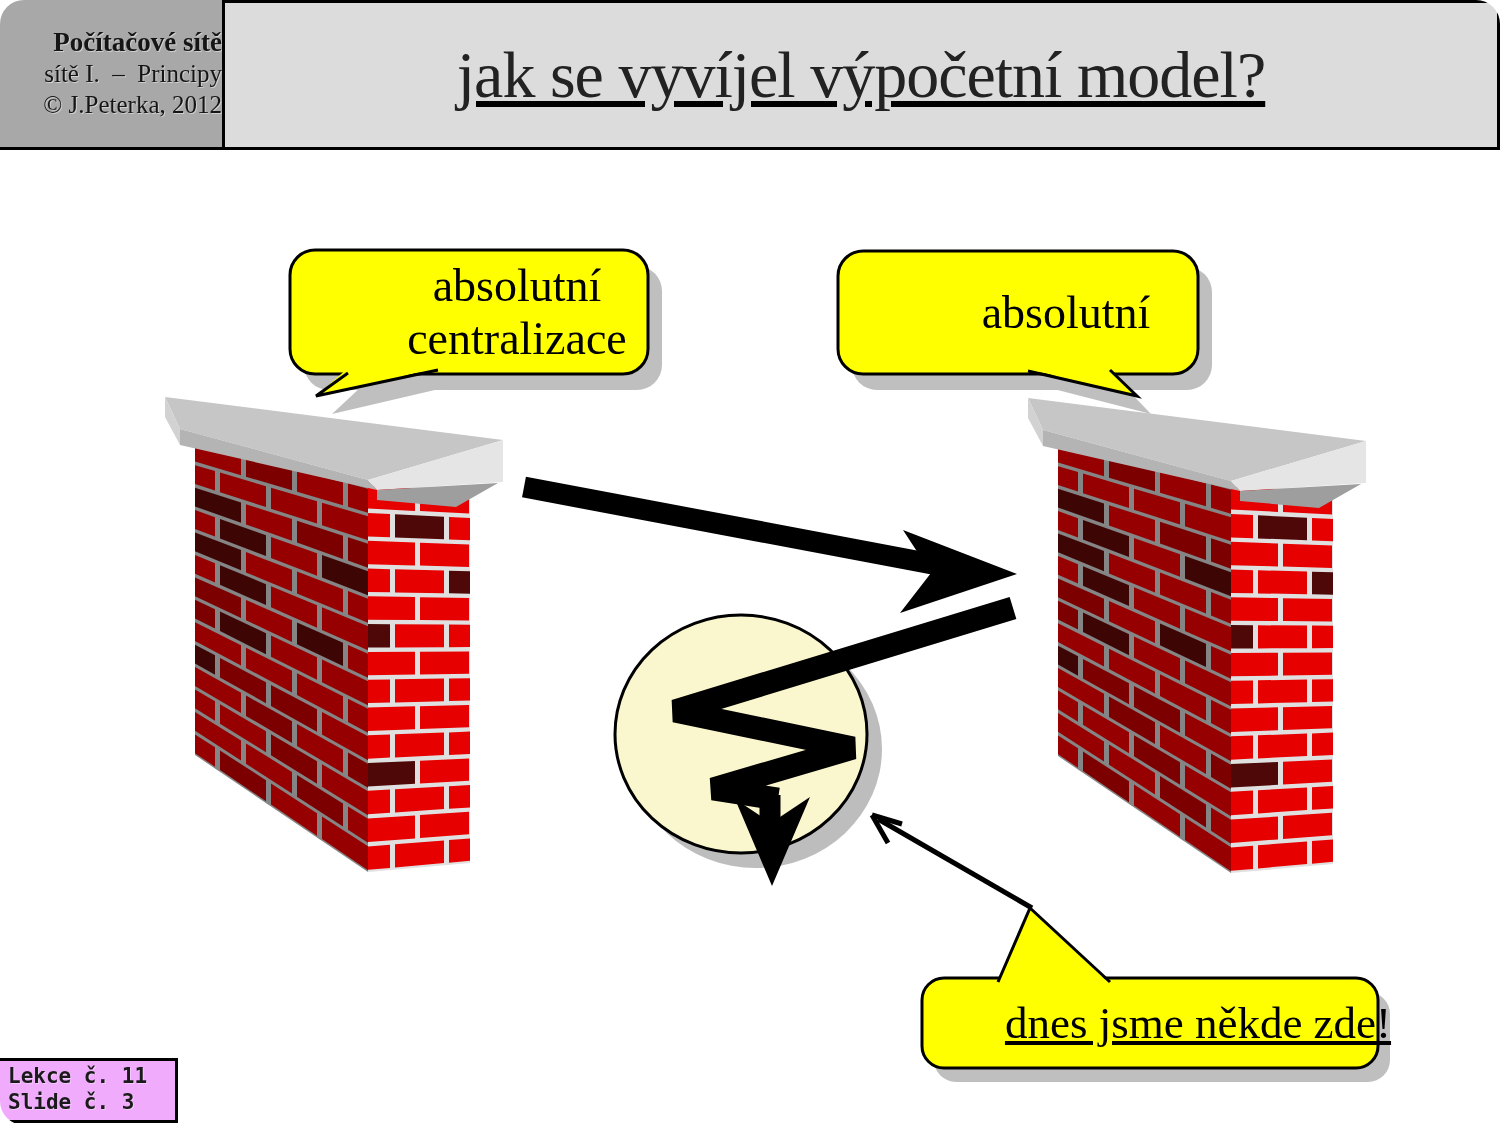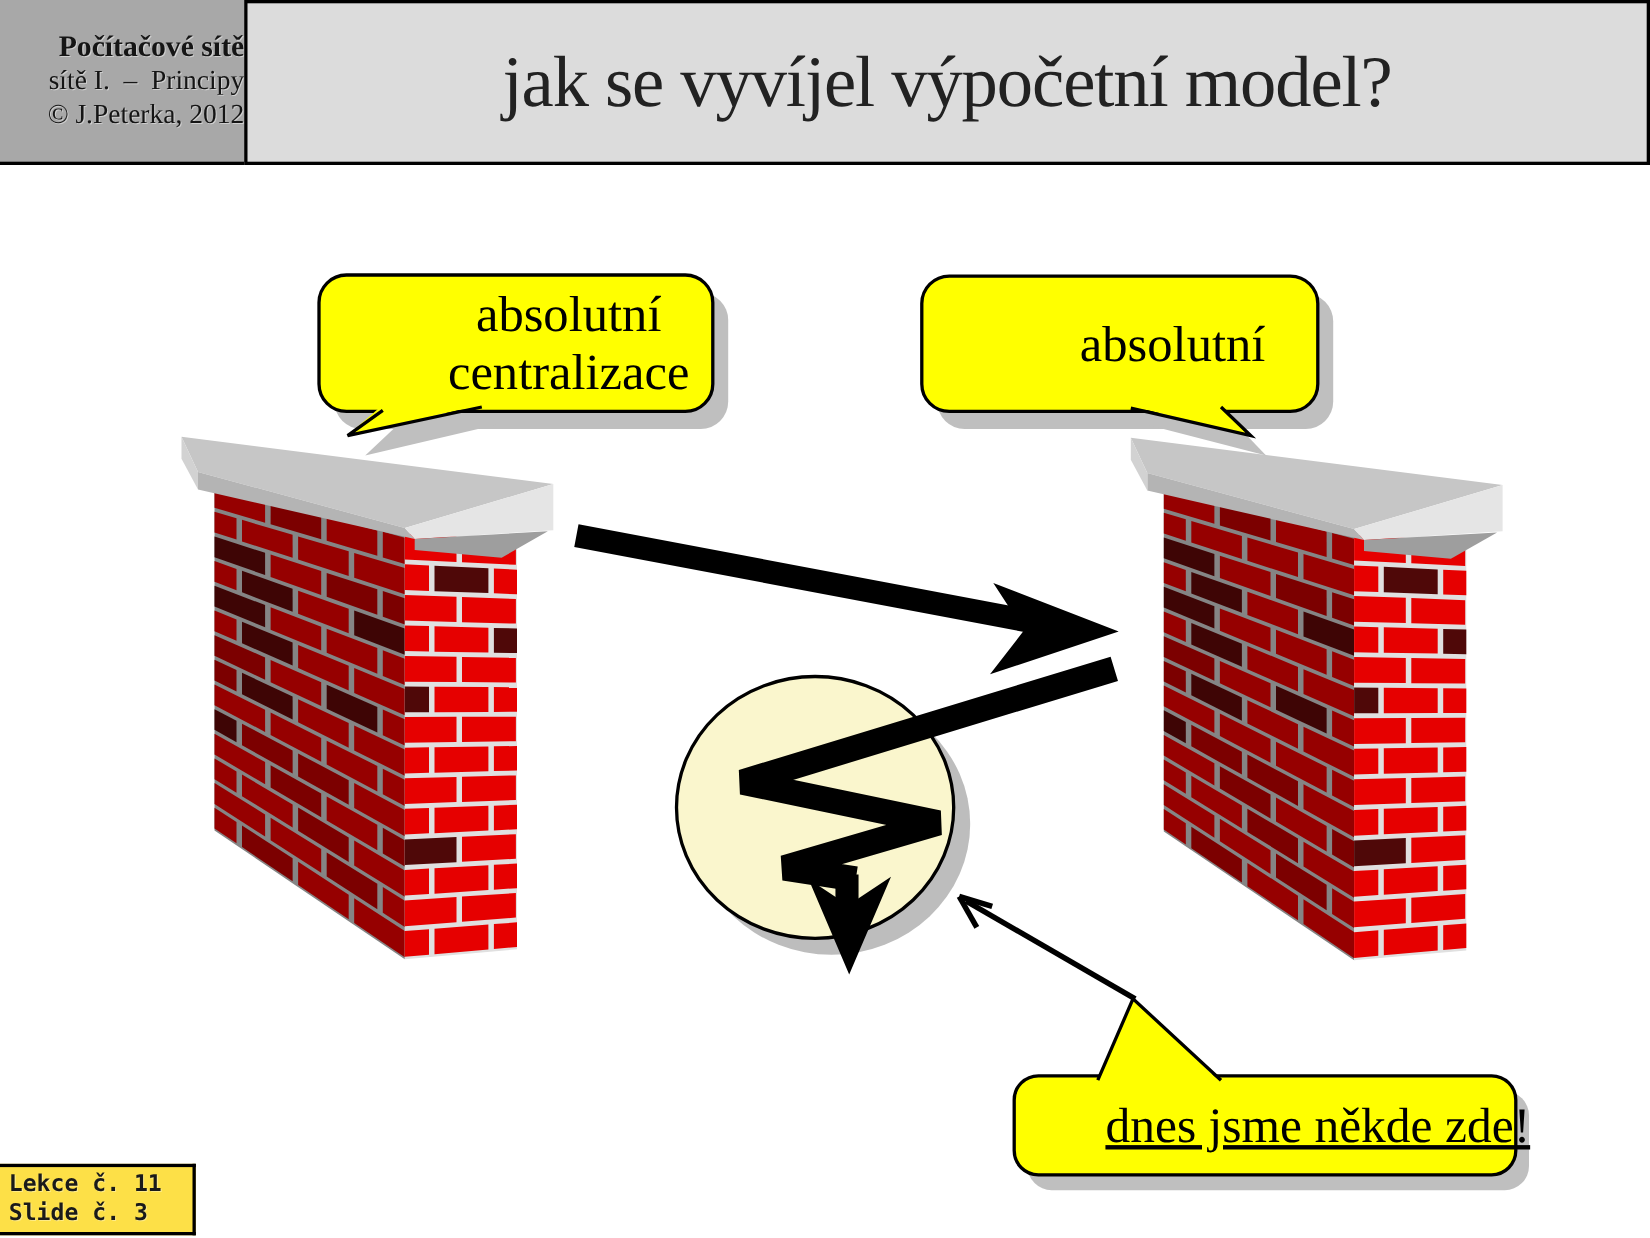--- a/index.html
+++ b/index.html
@@ -1,35 +1,35 @@
 <!DOCTYPE html>
 <html><head>
 <meta charset="utf-8">
 <style>
   html,body{margin:0;padding:0;background:#ffffff;}
   .slide{position:relative;width:1500px;height:1125px;background:#ffffff;overflow:hidden;
-         font-family:"Liberation Serif",serif;}
+         font-family:"Liberation Serif",serif;border-radius:24px;}
   .abs{position:absolute;}
 
   
   .hdr-box{left:0;top:0;width:222px;height:147px;background:#a8a8a8;
            border-bottom:3px solid #000;box-sizing:content-box;
            display:flex;flex-direction:column;justify-content:center;
            text-align:right;padding-right:15px;color:#151515;}
   .hdr-line{white-space:pre;font-size:25px;line-height:31px;
             text-shadow:1px 1px 0 rgba(255,255,255,0.45);}
   .hdr-line.bold{font-weight:bold;font-size:27px;}
 
   
   .title-bar{left:222px;top:0;width:1272px;height:144px;background:#dcdcdc;
-             border:3px solid #000;display:flex;align-items:center;justify-content:center;}
+             border:3px solid #000;display:flex;align-items:center;justify-content:center;text-decoration:underline;}
   .title-text{font-size:66px;color:#222;letter-spacing:-1px;}
 
   
-  .footer-box{left:0;top:1058px;width:167px;height:57px;background:#fde047;
+  .footer-box{left:0;top:1058px;width:167px;height:57px;background:#f0abfc;
               border:3px solid #000;border-left:none;
               font-family:"DejaVu Sans Mono",monospace;font-weight:bold;
               font-size:21px;line-height:26px;color:#1a1a1a;
               padding:2px 0 0 8px;text-shadow:1px 1px 0 rgba(255,255,255,0.35);
               white-space:pre;}
 
   
   .callout-text{display:flex;flex-direction:column;align-items:center;justify-content:center;
                 color:#000;text-align:center;padding-left:48px;}
   .callout-text .ln{font-size:46px;line-height:53px;}

